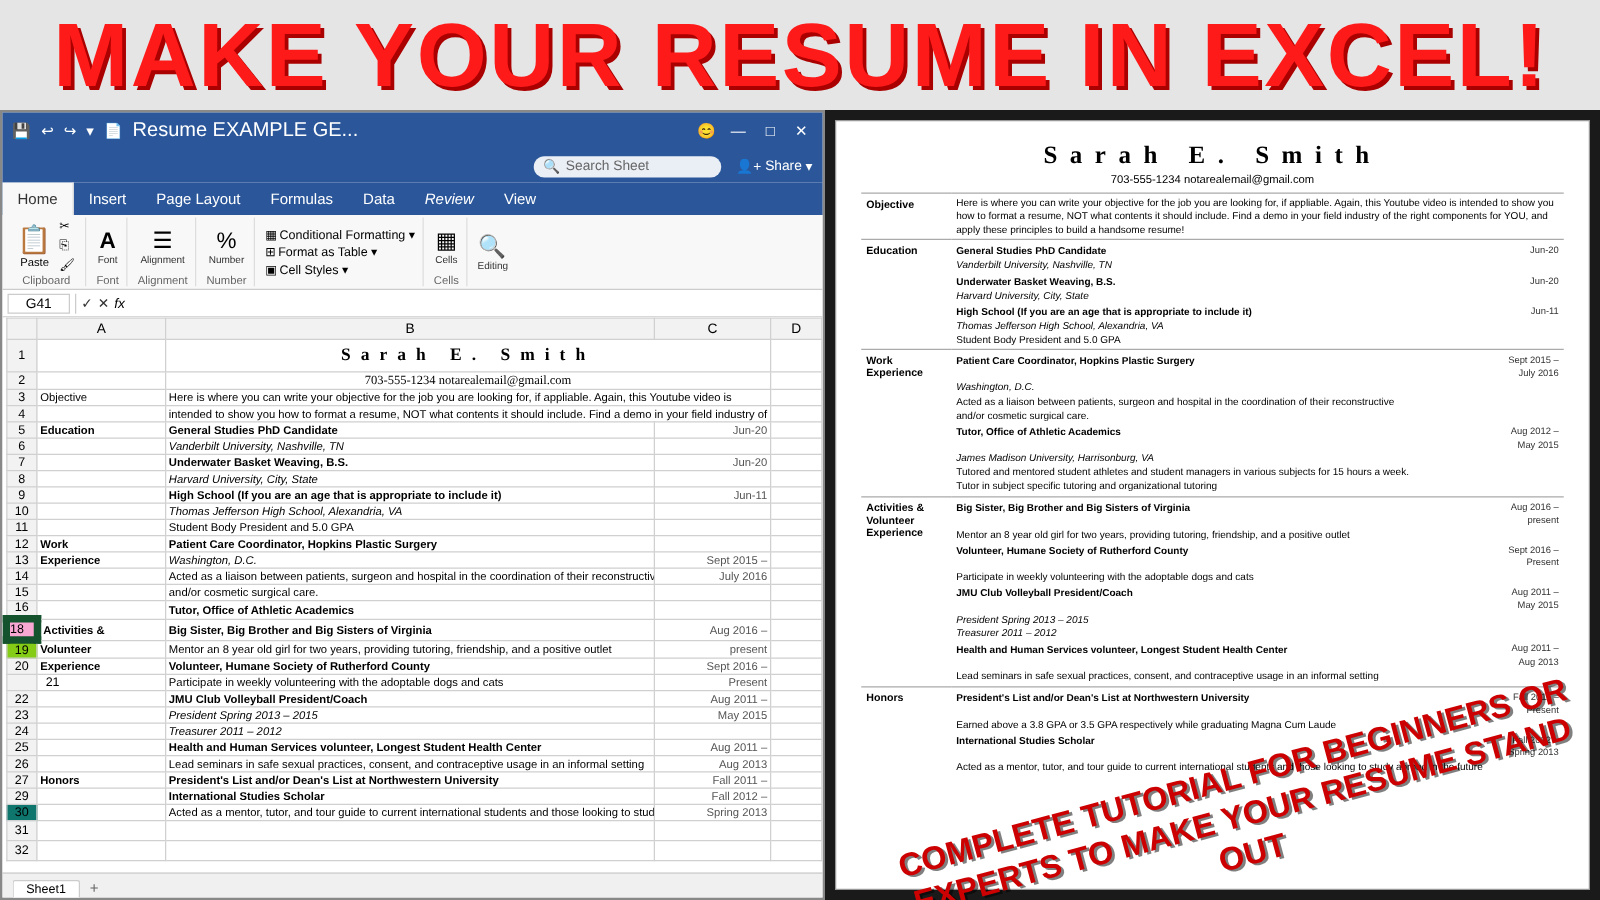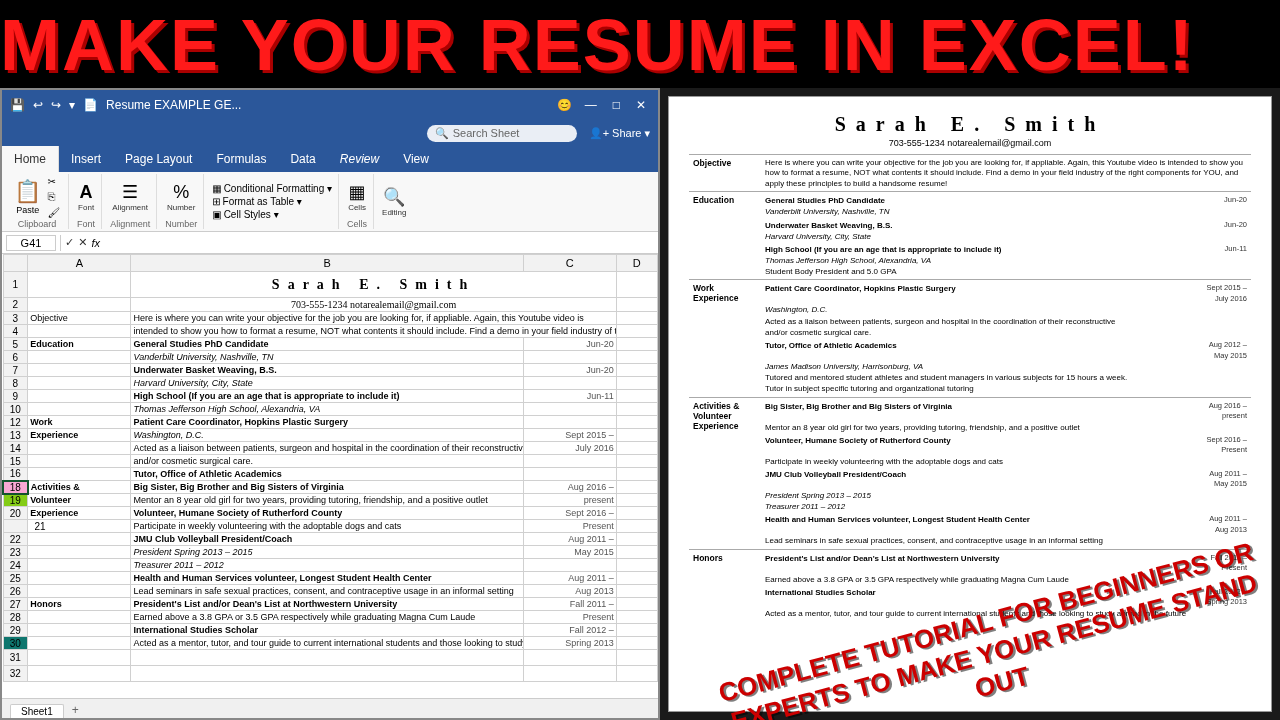--- a/index.html
+++ b/index.html
@@ -7,27 +7,27 @@
       width: 1280px;
       height: 720px;
       background: #1a1a1a;
       font-family: Arial, sans-serif;
       overflow: hidden;
       position: relative;
     }
 
     
     #title-banner {
-      background: #000000;
+      background: #e5e5e5;
       text-align: center;
       padding: 8px 0 6px;
       height: 88px;
       display: flex;
       align-items: center;
-      justify-content: flex-start;
+      justify-content: center;
     }
     #title-banner h1 {
       font-size: 72px;
       font-weight: 900;
       color: #ff1a1a;
       letter-spacing: 2px;
       font-family: Impact, Arial Black, sans-serif;
       text-shadow: 3px 3px 0 #aa0000;
       line-height: 1;
     }
@@ -156,21 +156,21 @@
 <div id="main-content">
 
   <div id="excel-window">
 
     <div id="title-bar">
       <span>💾</span>
       <span>↩</span>
       <span>↪</span>
       <span>▾</span>
       <span>📄</span>
-      <span style="flex:1;font-size:12px;">Resume EXAMPLE GE...</span>
+      <span style="flex:1;font-size:16px;">Resume EXAMPLE GE...</span>
       <span>😊</span>
       <span style="cursor:pointer;padding:0 4px;">—</span>
       <span style="cursor:pointer;padding:0 4px;">□</span>
       <span style="cursor:pointer;padding:0 4px;">✕</span>
     </div>
 
     <div style="background:#2b579a; height:26px; display:flex; align-items:center; padding:0 8px; gap:12px;">
       <div style="background:rgba(255,255,255,0.9);border-radius:10px;padding:2px 8px;font-size:11px;color:#333;display:flex;align-items:center;gap:4px;width:150px;margin-left:auto;">
         <span>🔍</span>
         <span style="color:#666;font-size:11px;">Search Sheet</span>
@@ -370,20 +370,27 @@
             <td style="border:1px solid #d0d0d0;font-size:9px;text-align:right;padding:1px 2px;color:#555;">Jun-11</td>
             <td style="border:1px solid #d0d0d0;"></td>
           </tr>
           <tr>
             <td style="background:#f2f2f2;border:1px solid #d0d0d0;text-align:center;font-size:10px;">10</td>
             <td style="border:1px solid #d0d0d0;"></td>
             <td style="border:1px solid #d0d0d0;font-size:9px;font-style:italic;padding:1px 2px;">Thomas Jefferson High School, Alexandria, VA</td>
             <td style="border:1px solid #d0d0d0;"></td>
             <td style="border:1px solid #d0d0d0;"></td>
           </tr>
+          <tr>
+            <td style="background:#f2f2f2;border:1px solid #d0d0d0;text-align:center;font-size:10px;">11</td>
+            <td style="border:1px solid #d0d0d0;"></td>
+            <td style="border:1px solid #d0d0d0;font-size:9px;padding:1px 2px;">Student Body President and 5.0 GPA</td>
+            <td style="border:1px solid #d0d0d0;"></td>
+            <td style="border:1px solid #d0d0d0;"></td>
+          </tr>
 
           <tr>
             <td style="background:#f2f2f2;border:1px solid #d0d0d0;text-align:center;font-size:10px;">12</td>
             <td style="border:1px solid #d0d0d0;font-size:9px;font-weight:bold;padding:1px 2px;">Work</td>
             <td style="border:1px solid #d0d0d0;font-size:9px;font-weight:bold;padding:1px 2px;">Patient Care Coordinator, Hopkins Plastic Surgery</td>
             <td style="border:1px solid #d0d0d0;"></td>
             <td style="border:1px solid #d0d0d0;"></td>
           </tr>
           <tr>
             <td style="background:#f2f2f2;border:1px solid #d0d0d0;text-align:center;font-size:10px;">13</td>
@@ -408,21 +415,21 @@
           </tr>
           <tr>
             <td style="background:#f2f2f2;border:1px solid #d0d0d0;text-align:center;font-size:10px;">16</td>
             <td style="border:1px solid #d0d0d0;"></td>
             <td style="border:1px solid #d0d0d0;font-size:9px;font-weight:bold;padding:1px 2px;">Tutor, Office of Athletic Academics</td>
             <td style="border:1px solid #d0d0d0;"></td>
             <td style="border:1px solid #d0d0d0;"></td>
           </tr>
 
           <tr>
-            <td style="background:#f9a8d4;border:2px solid #14532d;text-align:center;font-size:10px;">18</td>
+            <td style="background:#f9a8d4;border:6px solid #14532d;font-size:10px;">18</td>
             <td style="border:1px solid #d0d0d0;font-size:9px;font-weight:bold;padding:1px 2px;">Activities &amp;</td>
             <td style="border:1px solid #d0d0d0;font-size:9px;font-weight:bold;padding:1px 2px;">Big Sister, Big Brother and Big Sisters of Virginia</td>
             <td style="border:1px solid #d0d0d0;font-size:9px;text-align:right;padding:1px 2px;color:#555;">Aug 2016 –</td>
             <td style="border:1px solid #d0d0d0;"></td>
           </tr>
           <tr>
             <td style="background:#84cc16;border:1px solid #d0d0d0;text-align:center;font-size:10px;">19</td>
             <td style="border:1px solid #d0d0d0;font-size:9px;font-weight:bold;padding:1px 2px;">Volunteer</td>
             <td style="border:1px solid #d0d0d0;font-size:9px;padding:1px 2px;overflow:hidden;white-space:nowrap;">Mentor an 8 year old girl for two years, providing tutoring, friendship, and a positive outlet</td>
             <td style="border:1px solid #d0d0d0;font-size:9px;text-align:right;padding:1px 2px;color:#555;">present</td>
@@ -476,27 +483,20 @@
             <td style="border:1px solid #d0d0d0;font-size:9px;padding:1px 2px;overflow:hidden;white-space:nowrap;">Lead seminars in safe sexual practices, consent, and contraceptive usage in an informal setting</td>
             <td style="border:1px solid #d0d0d0;font-size:9px;text-align:right;padding:1px 2px;color:#555;">Aug 2013</td>
             <td style="border:1px solid #d0d0d0;"></td>
           </tr>
 
           <tr>
             <td style="background:#f2f2f2;border:1px solid #d0d0d0;text-align:center;font-size:10px;">27</td>
             <td style="border:1px solid #d0d0d0;font-size:9px;font-weight:bold;padding:1px 2px;">Honors</td>
             <td style="border:1px solid #d0d0d0;font-size:9px;font-weight:bold;padding:1px 2px;">President's List and/or Dean's List at Northwestern University</td>
             <td style="border:1px solid #d0d0d0;font-size:9px;text-align:right;padding:1px 2px;color:#555;">Fall 2011 –</td>
-            <td style="border:1px solid #d0d0d0;"></td>
-          </tr>
-          <tr>
-            <td style="background:#f2f2f2;border:1px solid #d0d0d0;text-align:center;font-size:10px;">28</td>
-            <td style="border:1px solid #d0d0d0;"></td>
-            <td style="border:1px solid #d0d0d0;font-size:9px;padding:1px 2px;overflow:hidden;white-space:nowrap;">Earned above a 3.8 GPA or 3.5 GPA respectively while graduating Magna Cum Laude</td>
-            <td style="border:1px solid #d0d0d0;font-size:9px;text-align:right;padding:1px 2px;color:#555;">Present</td>
             <td style="border:1px solid #d0d0d0;"></td>
           </tr>
           <tr>
             <td style="background:#f2f2f2;border:1px solid #d0d0d0;text-align:center;font-size:10px;">29</td>
             <td style="border:1px solid #d0d0d0;"></td>
             <td style="border:1px solid #d0d0d0;font-size:9px;font-weight:bold;padding:1px 2px;">International Studies Scholar</td>
             <td style="border:1px solid #d0d0d0;font-size:9px;text-align:right;padding:1px 2px;color:#555;">Fall 2012 –</td>
             <td style="border:1px solid #d0d0d0;"></td>
           </tr>
           <tr>

